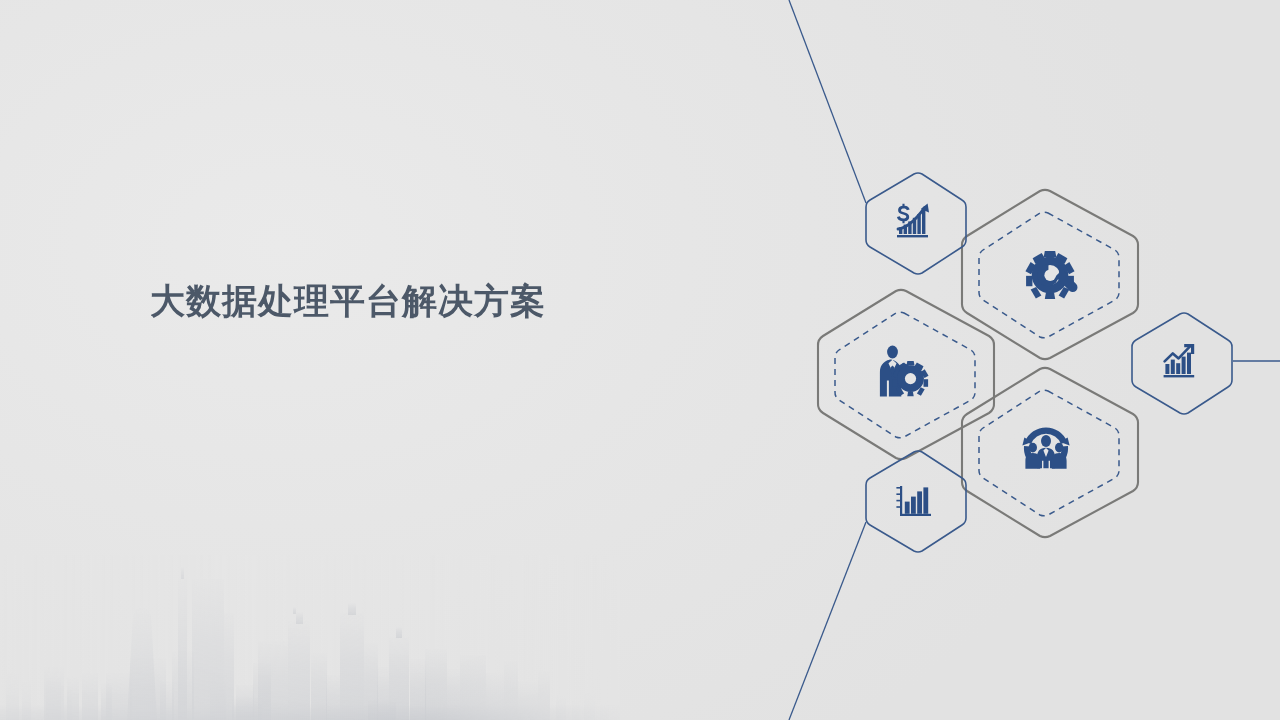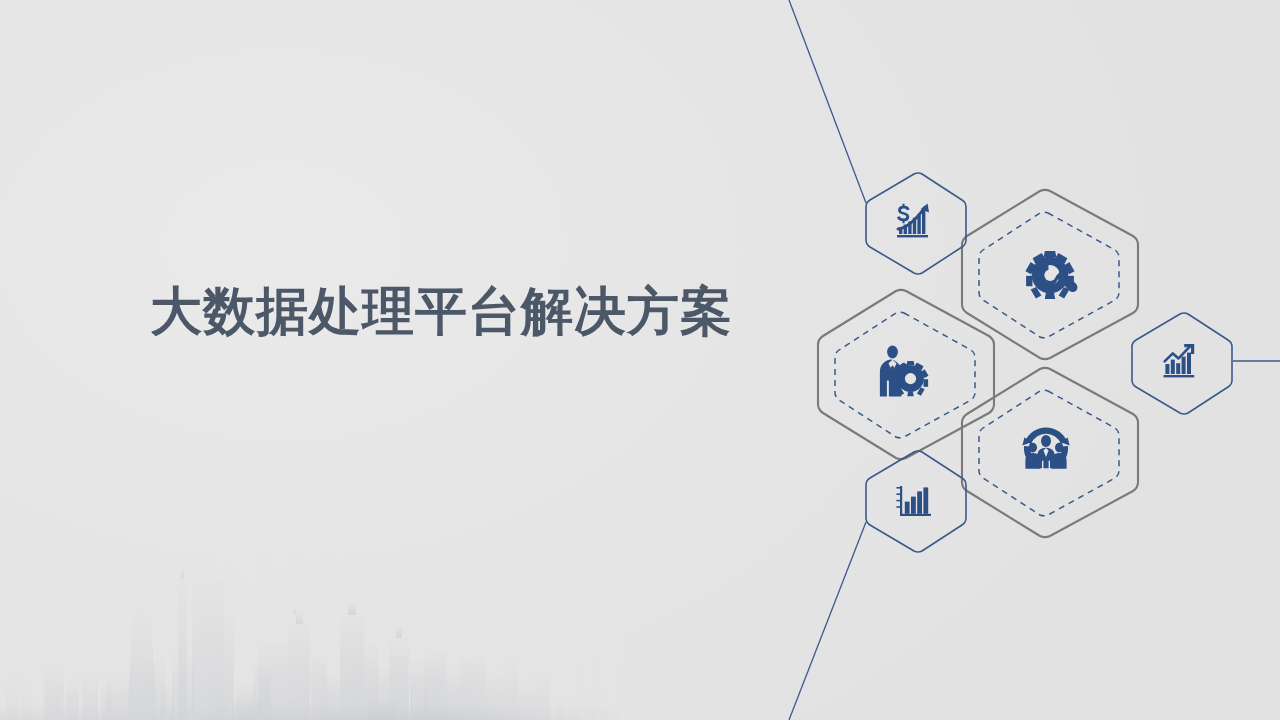--- a/index.html
+++ b/index.html
@@ -20,26 +20,27 @@
     overflow:hidden;
   }
 
   
   #title-block {
     position:absolute;
     left:150px; top:282px;
     width:600px;
   }
   #page-title {
-    font-size:52px;
+    font-size:35px;
     font-weight:bold;
     letter-spacing:1px;
     color:#4c5868;
     line-height:1.12;
     white-space:nowrap;
+    font-family:Liberation Serif, serif;
   }
 
   
   #art { position:absolute; left:0; top:0; width:1280px; height:720px; }
 
   
   #cityscape {
     position:absolute;
     left:0; bottom:0;
     width:620px; height:165px;

